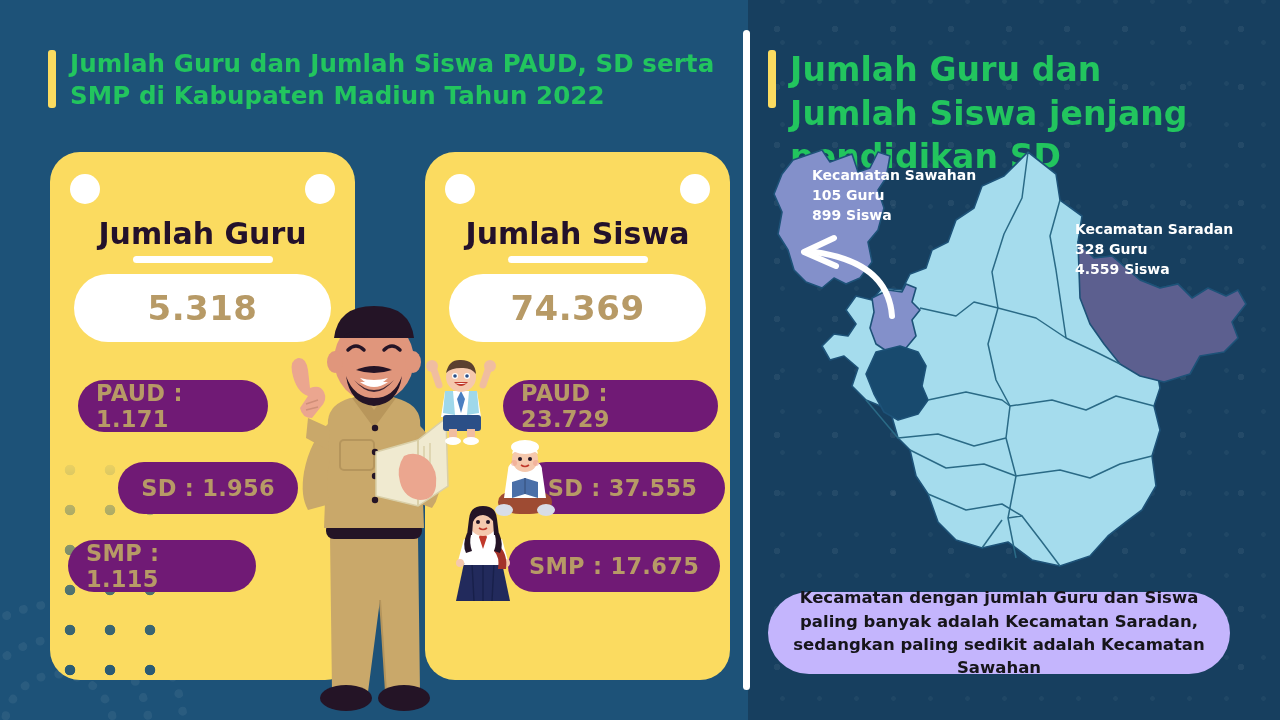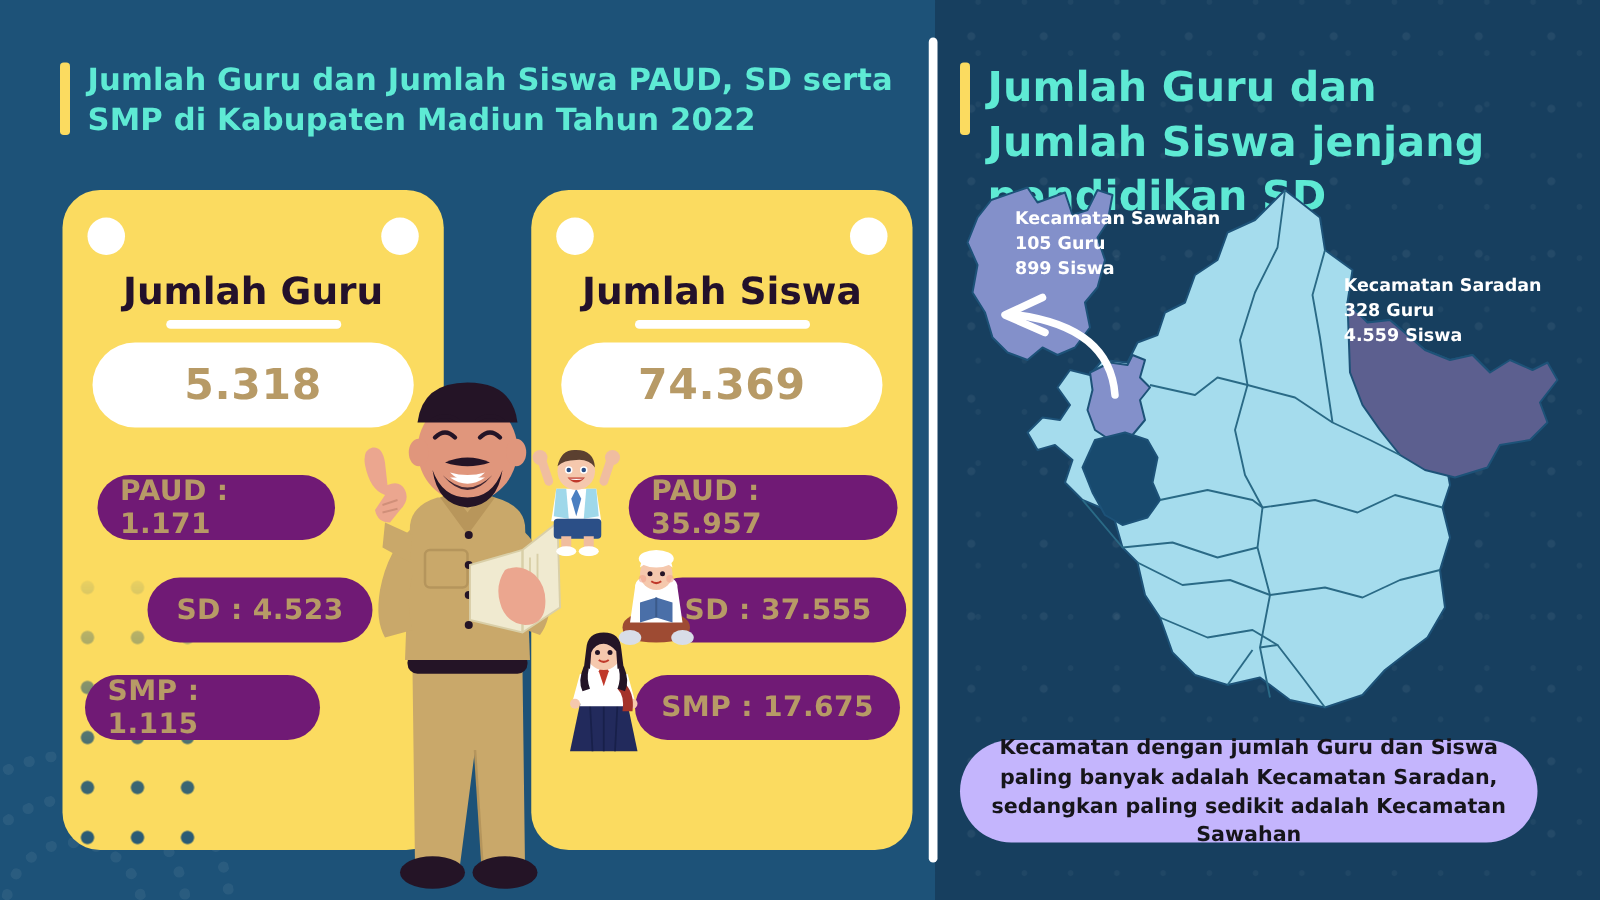--- a/index.html
+++ b/index.html
@@ -35,21 +35,21 @@
   .divider{
     position:absolute;left:743px;top:30px;width:7px;height:660px;
     background:#ffffff;border-radius:4px;
   }
 
   
   .title-bar{position:absolute;width:8px;border-radius:3px;background:#fbdb60;}
   .title-left-bar{left:48px;top:50px;height:58px;}
   .title-right-bar{left:768px;top:50px;height:58px;}
   .title{
-    position:absolute;color:#5eead4;font-weight:bold;line-height:1.32;
+    position:absolute;color:#22c55e;font-weight:bold;line-height:1.32;
     letter-spacing:.1px;
   }
   .title-left{left:70px;top:48px;width:660px;font-size:24.5px;}
   .title-right{left:790px;top:48px;width:450px;font-size:33px;}
 
   
   .card{
     position:absolute;background:#fbdb60;border-radius:30px;overflow:hidden;
   }
   .card-guru{left:50px;top:152px;width:305px;height:528px;}
@@ -149,31 +149,31 @@
   <div class="title title-right">Jumlah Guru dan Jumlah Siswa jenjang pendidikan SD</div>
 
   <div class="card card-guru">
     <div class="card-dots fade left-only"></div>
     <div class="notch l"></div>
     <div class="notch r"></div>
     <div class="card-title">Jumlah Guru</div>
     <div class="card-underline"></div>
     <div class="big-pill">5.318</div>
     <div class="pill g-p1">PAUD : 1.171</div>
-    <div class="pill g-p2">SD : 4.523</div>
+    <div class="pill g-p2">SD : 1.956</div>
     <div class="pill g-p3">SMP : 1.115</div>
   </div>
 
   <div class="card card-siswa">
     <div class="notch l"></div>
     <div class="notch r"></div>
     <div class="card-title">Jumlah Siswa</div>
     <div class="card-underline"></div>
     <div class="big-pill">74.369</div>
-    <div class="pill s-p1">PAUD : 35.957</div>
+    <div class="pill s-p1">PAUD : 23.729</div>
     <div class="pill s-p2">SD : 37.555</div>
     <div class="pill s-p3">SMP : 17.675</div>
   </div>
 
   <svg class="illus teacher" viewBox="0 0 210 420">
 
     <path d="M62 236 L150 236 L152 392 L118 392 L112 300 L100 392 L64 392 Z" fill="#c9a86a"></path>
     <path d="M112 300 L118 392" stroke="#b5955c" stroke-width="2" fill="none"></path>
 
     <ellipse cx="78" cy="398" rx="26" ry="13" fill="#241426"></ellipse>

